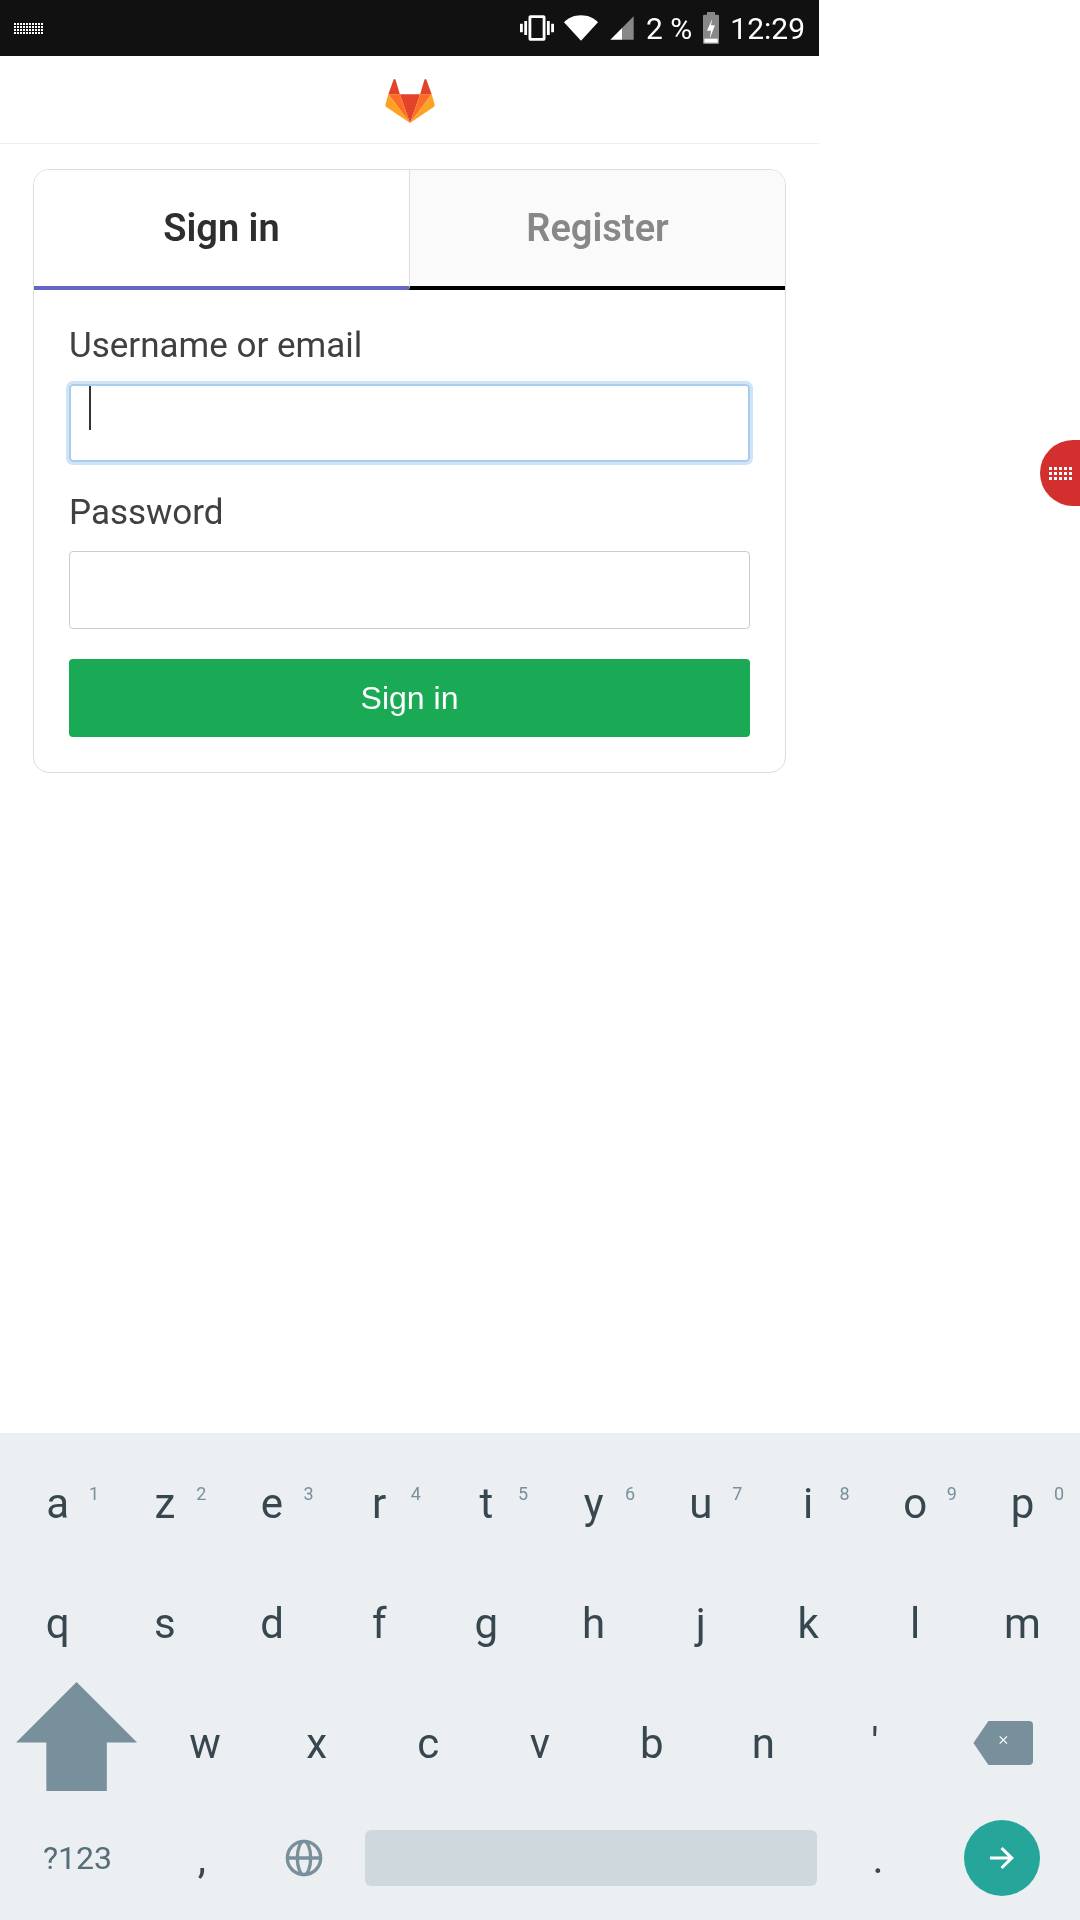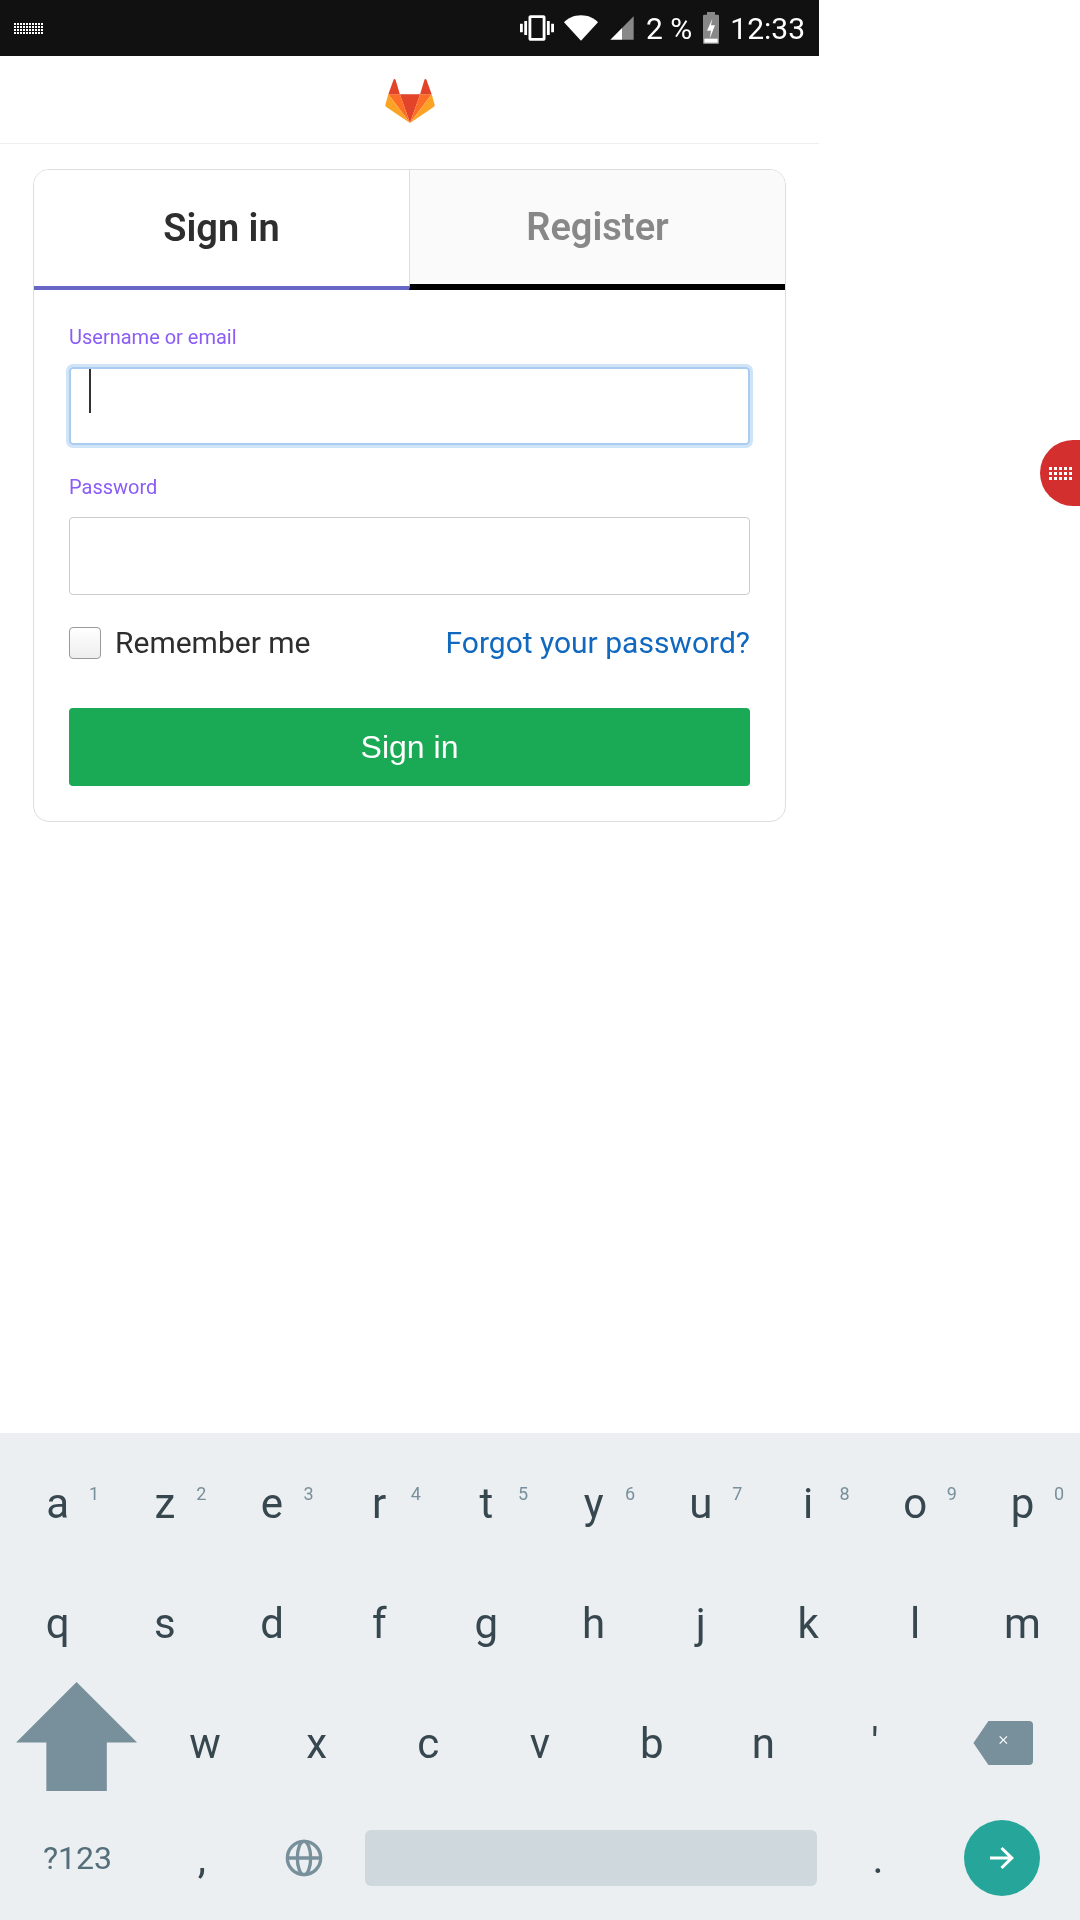--- a/index.html
+++ b/index.html
@@ -15,24 +15,24 @@
   
   .logo-header { display: flex; justify-content: center; align-items: center; height: 88px; border-bottom: 1px solid #eee; }
   
   
   .page { padding: 25px 33px 0; }
   .card { border: 1px solid #ddd; border-radius: 16px; overflow: hidden; }
   
   .tabs { display: flex; height: 120px; }
   .tab { flex: 1; display: flex; align-items: center; justify-content: center; font-size: 38px; font-weight: 600; cursor: pointer; }
   .tab.active { background: #fff; color: #2e2e2e; border-bottom: 4px solid #6666c4; }
-  .tab.inactive { background: #fafafa; color: #888; border-left: 1px solid #ddd; border-bottom: 6px solid #000000; }
+  .tab.inactive { background: #fafafa; color: #888; border-left: 1px solid #ddd; border-bottom: 4px solid #000000; }
   
   .form { padding: 35px; }
-  .label { font-size: 20px; color: #8b5cf6; margin-bottom: 18px; }
+  .label { font-size: 35px; color: #404040; margin-bottom: 18px; }
   .input-wrap { margin-bottom: 30px; }
   .text-input { width: 100%; height: 78px; border: 1px solid #ccc; border-radius: 4px; font-size: 28px; padding: 0 18px; }
   .text-input.focused { border: 2px solid #aaccf0; outline: 3px solid #cfe4f7; }
   
   .row { display: flex; justify-content: space-between; align-items: center; margin-bottom: 48px; }
   .remember { display: flex; align-items: center; gap: 14px; font-size: 30px; color: #2e2e2e; }
   .checkbox { width: 32px; height: 32px; border: 1px solid #999; border-radius: 4px; background: linear-gradient(#fff,#eee); }
   .link { color: #1068bf; font-size: 30px; text-decoration: none; }
   
   .signin-btn { width: 100%; height: 78px; background: #1aaa55; color: #fff; font-size: 32px; border: none; border-radius: 4px; cursor: pointer; }
@@ -120,21 +120,21 @@
         <path fill="#fff" d="M2 22h10V12L2 22z"></path>
         <path fill="#888" d="M12 22h10V2L12 12v10z"></path>
       </svg>
     <span>2 %</span>
     <svg width="18" height="32" viewBox="0 0 12 24">
         <rect x="0" y="2" width="12" height="22" fill="#888" rx="1"></rect>
         <rect x="3" y="0" width="6" height="3" fill="#888"></rect>
         <rect x="1" y="20" width="10" height="3" fill="#fff"></rect>
         <path d="M7 5 L3 14 L6 14 L5 20 L9 10 L6 10 Z" fill="#fff"></path>
       </svg>
-    <span>12:33</span>
+    <span>12:29</span>
   </div>
 </div>
 
 <div class="logo-header">
   <svg width="56" height="52" viewBox="0 0 36 36">
     <path fill="#e24329" d="M18 34 L11 14 L25 14 Z"></path>
     <path fill="#fc6d26" d="M18 34 L11 14 L3 14 Z"></path>
     <path fill="#fca326" d="M3 14 L1 21 C0.8 21.7 1 22.5 1.6 22.9 L18 34 Z"></path>
     <path fill="#e24329" d="M3 14 L11 14 L8 4 C7.8 3.3 6.8 3.3 6.6 4 Z"></path>
     <path fill="#fc6d26" d="M18 34 L25 14 L33 14 Z"></path>
@@ -151,27 +151,20 @@
     </div>
     <div class="form">
       <div class="input-wrap">
         <div class="label">Username or email</div>
         <div class="text-input focused"><span class="cursor"></span></div>
       </div>
       <div class="input-wrap">
         <div class="label">Password</div>
         <div class="text-input"></div>
       </div>
-      <div class="row">
-        <div class="remember">
-          <div class="checkbox"></div>
-          <span>Remember me</span>
-        </div>
-        <a class="link">Forgot your password?</a>
-      </div>
       <button class="signin-btn">Sign in</button>
     </div>
   </div>
 </div>
 
 <div class="float-btn">
   <div class="float-kb">
     <span></span>
       <span></span>
       <span></span>

